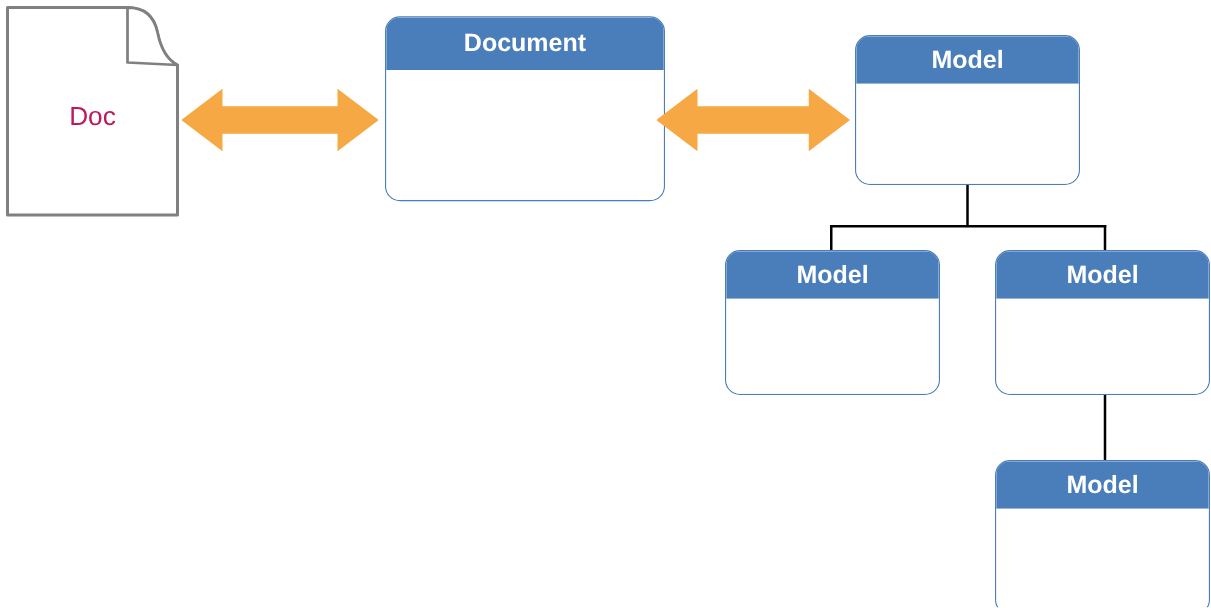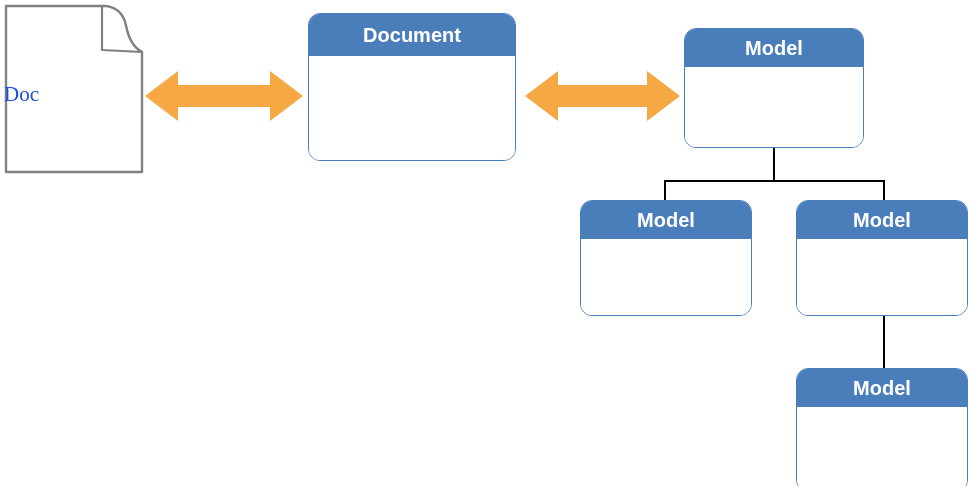--- a/index.html
+++ b/index.html
@@ -22,24 +22,24 @@
     left: 4px;
     top: 4px;
     width: 140px;
     height: 170px;
   }
   .doc-label {
     position: absolute;
     left: 4px;
     top: 82px;
     width: 140px;
-    text-align: left;
+    text-align: center;
     font-size: 21px;
-    color: #1d4ed8;
-    font-family: Liberation Serif, serif;
+    color: #be185d;
+    font-family: Liberation Sans, sans-serif;
   }
 
   
   .node {
     position: absolute;
     box-sizing: border-box;
     border: 1.6px solid #4A7EBB;
     border-radius: 12px;
     background: #ffffff;
     overflow: hidden;
@@ -87,21 +87,21 @@
     </svg>
   </div>
   <div class="doc-label">Doc</div>
 
   <div class="arrow" style="left:145px; top:70px;">
     <svg width="158" height="52" viewBox="0 0 158 52" xmlns="http://www.w3.org/2000/svg">
       <path d="M 0 26 L 33 1 L 33 15 L 125 15 L 125 1 L 158 26 L 125 51 L 125 37 L 33 37 L 33 51 Z" fill="#F5A843"></path>
     </svg>
   </div>
 
-  <div class="node" style="left:308px; top:13px; width:208px; height:148px;">
+  <div class="node" style="left:308px; top:13px; width:224px; height:148px;">
     <div class="node-header" style="height:42px;">Document</div>
     <div class="node-body" style="height:104px;"></div>
   </div>
 
   <div class="arrow" style="left:525px; top:70px;">
     <svg width="155" height="52" viewBox="0 0 155 52" xmlns="http://www.w3.org/2000/svg">
       <path d="M 0 26 L 33 1 L 33 15 L 122 15 L 122 1 L 155 26 L 122 51 L 122 37 L 33 37 L 33 51 Z" fill="#F5A843"></path>
     </svg>
   </div>
 

